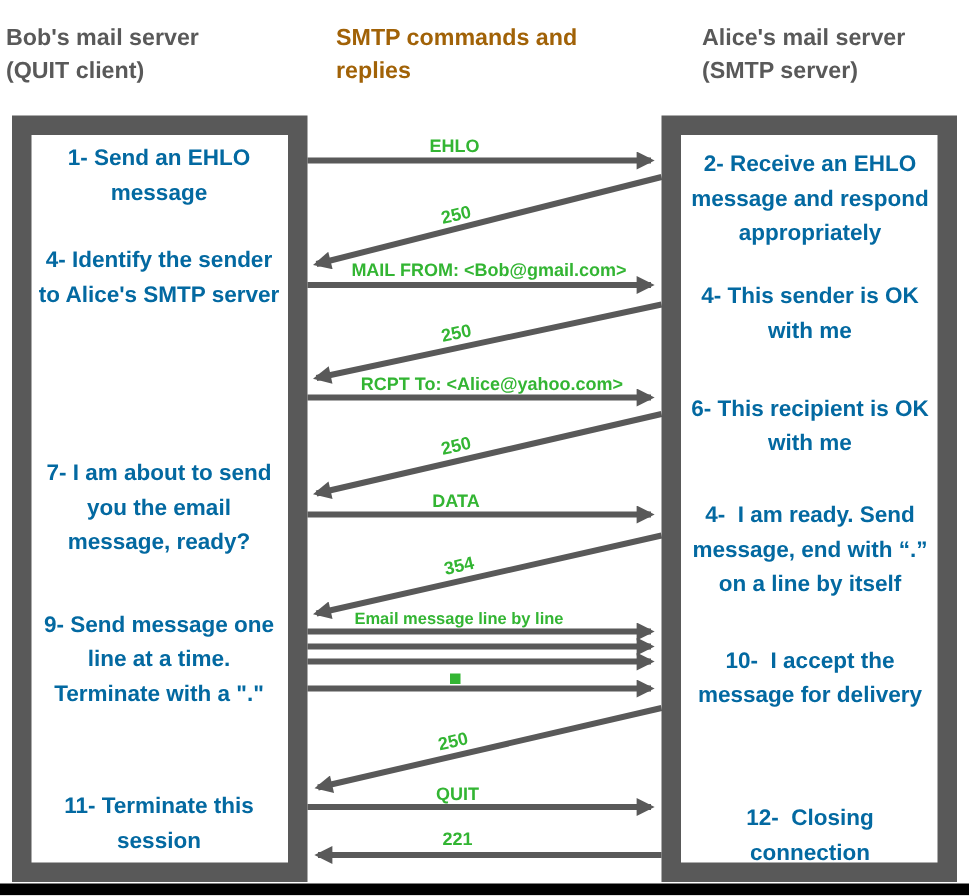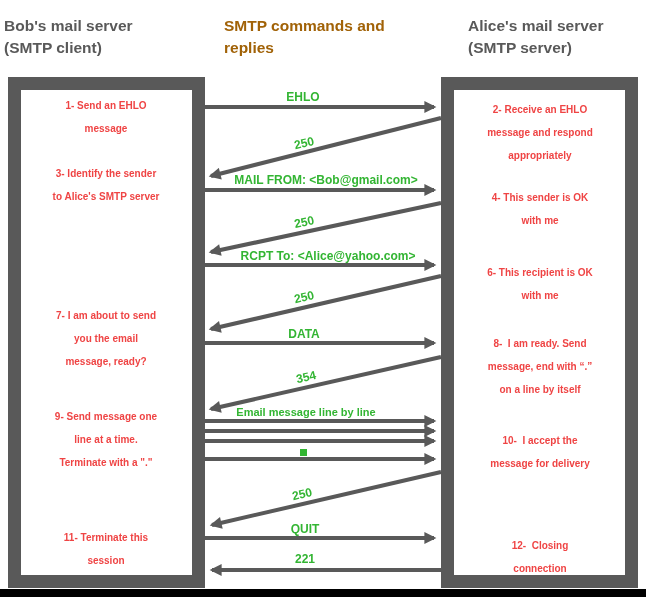--- a/index.html
+++ b/index.html
@@ -11,62 +11,62 @@
     position:absolute;top:15px;width:200px;text-align:left;
     font-weight:bold;font-size:15.5px;line-height:22px;color:#595959;
   }
   .hdr div{white-space:pre;}
   .hdr.middle{color:#a16207;}
   .box{
     position:absolute;top:77px;width:197px;height:511px;box-sizing:border-box;
     border:13px solid #595959;background:#ffffff;
   }
   .step{
-    position:absolute;width:200px;text-align:center;color:#ef4444;
-    font-weight:bold;font-size:10px;line-height:23px;
+    position:absolute;width:200px;text-align:center;color:#0369a1;
+    font-weight:bold;font-size:15px;line-height:23px;
   }
   .step div{white-space:pre;}
   .step.client{left:6px;}
   .step.server{left:440px;}
   .arrows{position:absolute;left:0;top:0;width:646px;height:597px;}
   .arrows line{stroke:#595959;stroke-width:4;}
   .glabel{
     fill:#33b533;font-family:"Liberation Sans",sans-serif;
     font-weight:bold;font-size:12px;
   }
   .glabel.small{font-size:11px;}
   .bottom-bar{position:absolute;left:0;top:589px;width:646px;height:8px;background:#000000;}
 </style>
 </head>
 <body>
 
 <div class="canvas">
 
   <div class="hdr" style="left:4px">
     <div>Bob's mail server</div>
-    <div>(SMTP client)</div>
+    <div>(QUIT client)</div>
   </div>
   <div class="hdr middle" style="left:224px">
     <div>SMTP commands and</div>
     <div>replies</div>
   </div>
   <div class="hdr" style="left:468px">
     <div>Alice's mail server</div>
     <div>(SMTP server)</div>
   </div>
 
   <div class="box" style="left:8px"></div>
   <div class="box" style="left:441px"></div>
 
   <div class="step client" style="top:94px">
     <div>1- Send an EHLO</div>
     <div>message</div>
   </div>
   <div class="step client" style="top:162px">
-    <div>3- Identify the sender</div>
+    <div>4- Identify the sender</div>
     <div>to Alice's SMTP server</div>
   </div>
   <div class="step client" style="top:304px">
     <div>7- I am about to send</div>
     <div>you the email</div>
     <div>message, ready?</div>
   </div>
   <div class="step client" style="top:405px">
     <div>9- Send message one</div>
     <div>line at a time.</div>
@@ -84,21 +84,21 @@
   </div>
   <div class="step server" style="top:186px">
     <div>4- This sender is OK</div>
     <div>with me</div>
   </div>
   <div class="step server" style="top:261px">
     <div>6- This recipient is OK</div>
     <div>with me</div>
   </div>
   <div class="step server" style="top:332px">
-    <div>8-  I am ready. Send</div>
+    <div>4-  I am ready. Send</div>
     <div>message, end with “.”</div>
     <div>on a line by itself</div>
   </div>
   <div class="step server" style="top:429px">
     <div>10-  I accept the</div>
     <div>message for delivery</div>
   </div>
   <div class="step server" style="top:534px">
     <div>12-  Closing</div>
     <div>connection</div>

